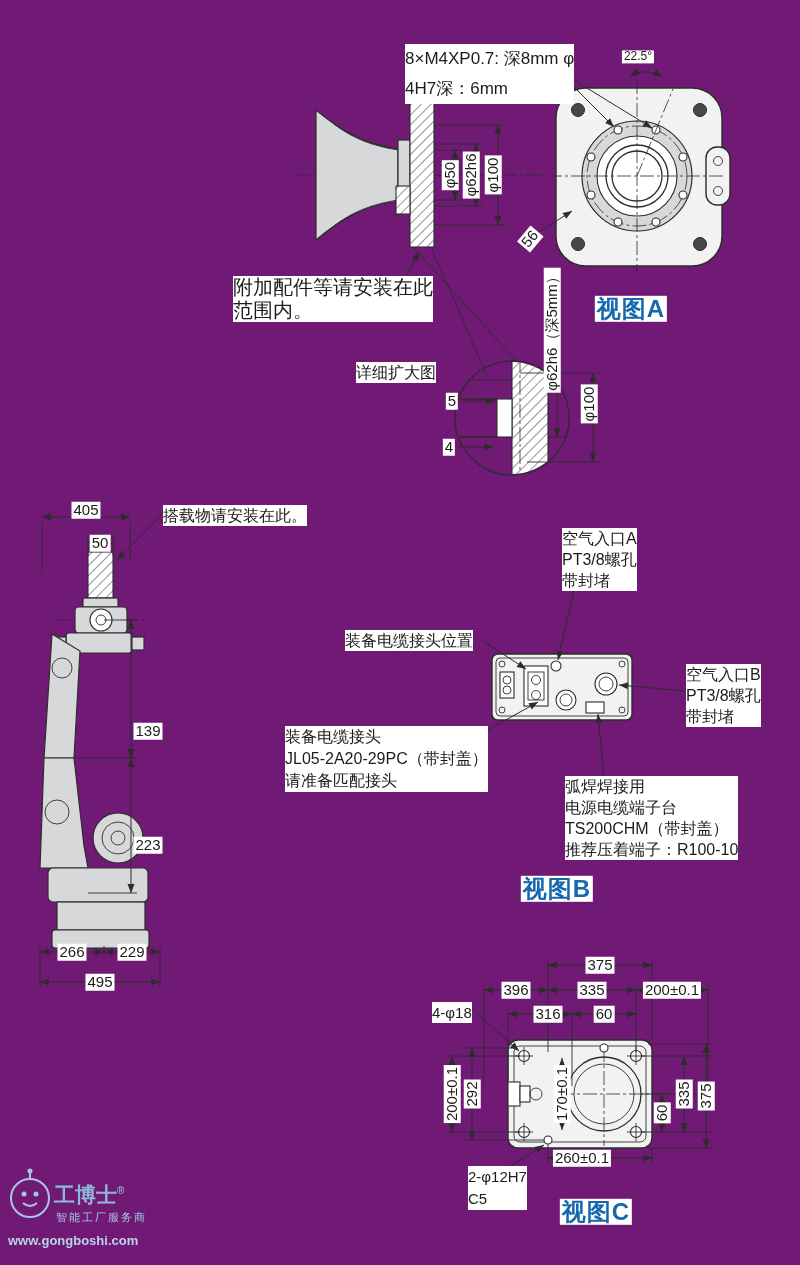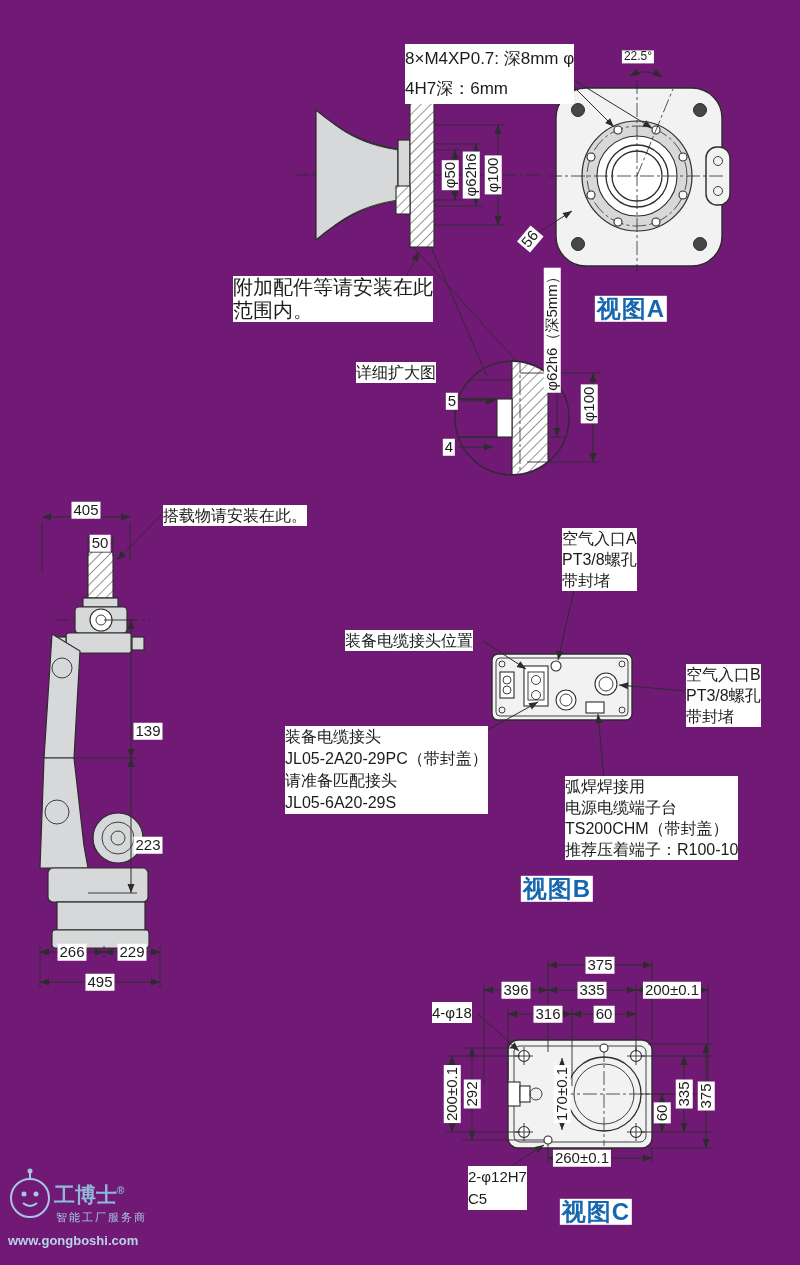--- a/index.html
+++ b/index.html
@@ -320,21 +320,20 @@
 <div class="blk" style="left:345px;top:630px;">装备电缆接头位置</div>
 <div class="blk" style="left:686px;top:664px;">
   <div>空气入口B</div>
   <div>PT3/8螺孔</div>
   <div>带封堵</div>
 </div>
 <div class="blk" style="left:285px;top:726px;line-height:22px;">
   <div>装备电缆接头</div>
   <div>JL05-2A20-29PC（带封盖）</div>
   <div>请准备匹配接头</div>
-  <div>JL05-6A20-29S</div>
 </div>
 <div class="blk" style="left:565px;top:776px;">
   <div>弧焊焊接用</div>
   <div>电源电缆端子台</div>
   <div>TS200CHM（带封盖）</div>
   <div>推荐压着端子：R100-10</div>
 </div>
 <div class="lbl title" style="left:557px;top:889px;">视图B</div>
 
 <div class="lbl" style="left:600px;top:965px;">375</div>

